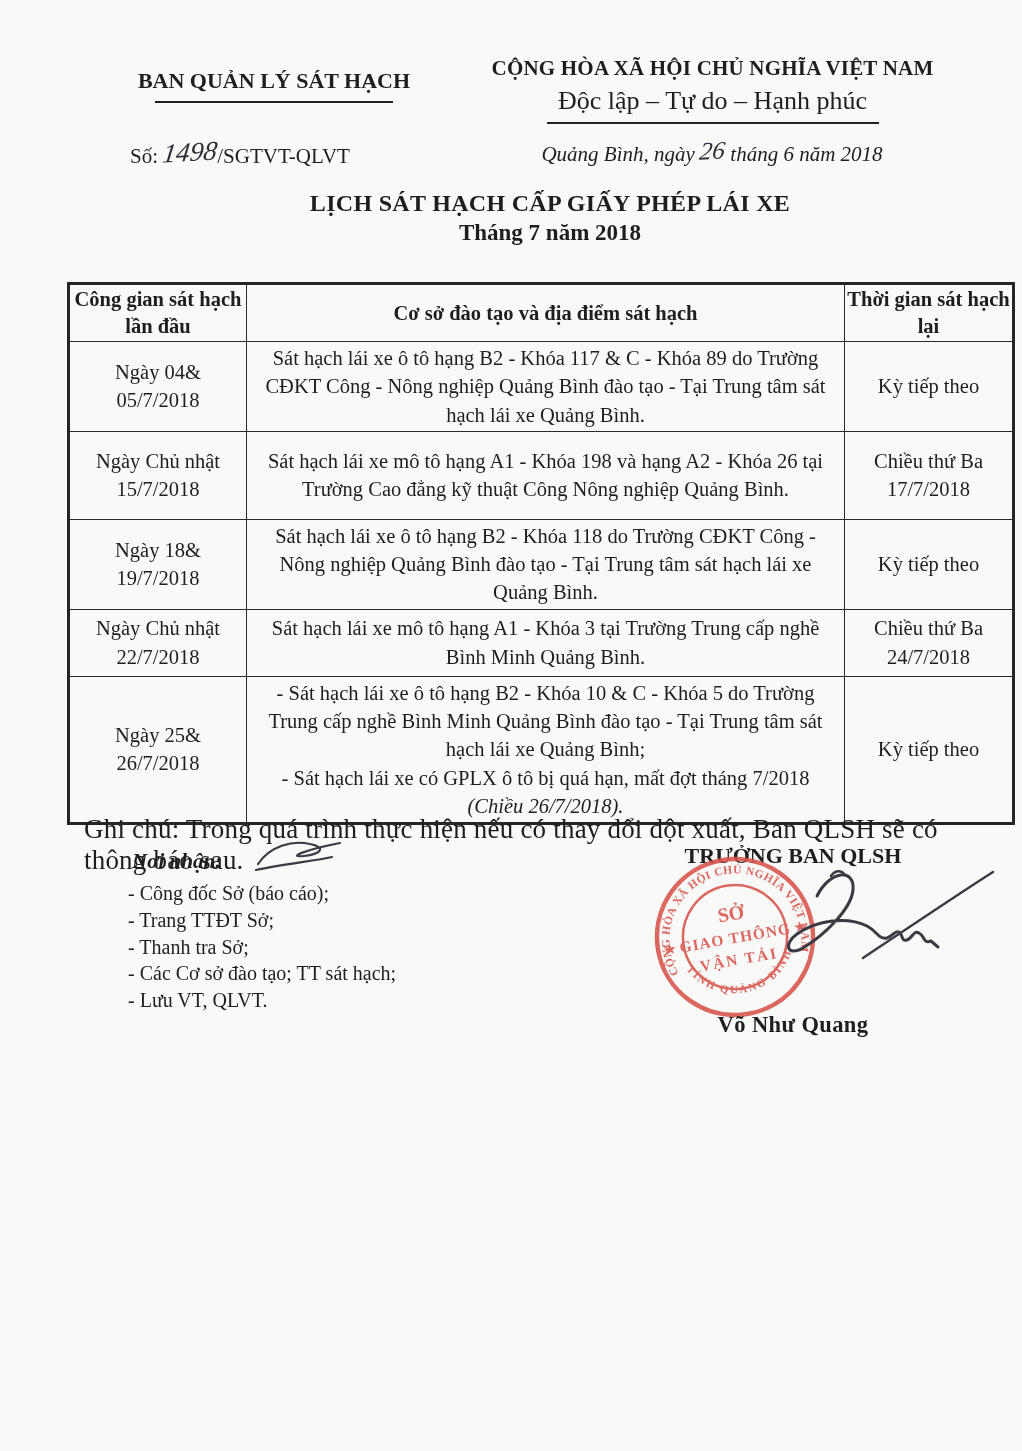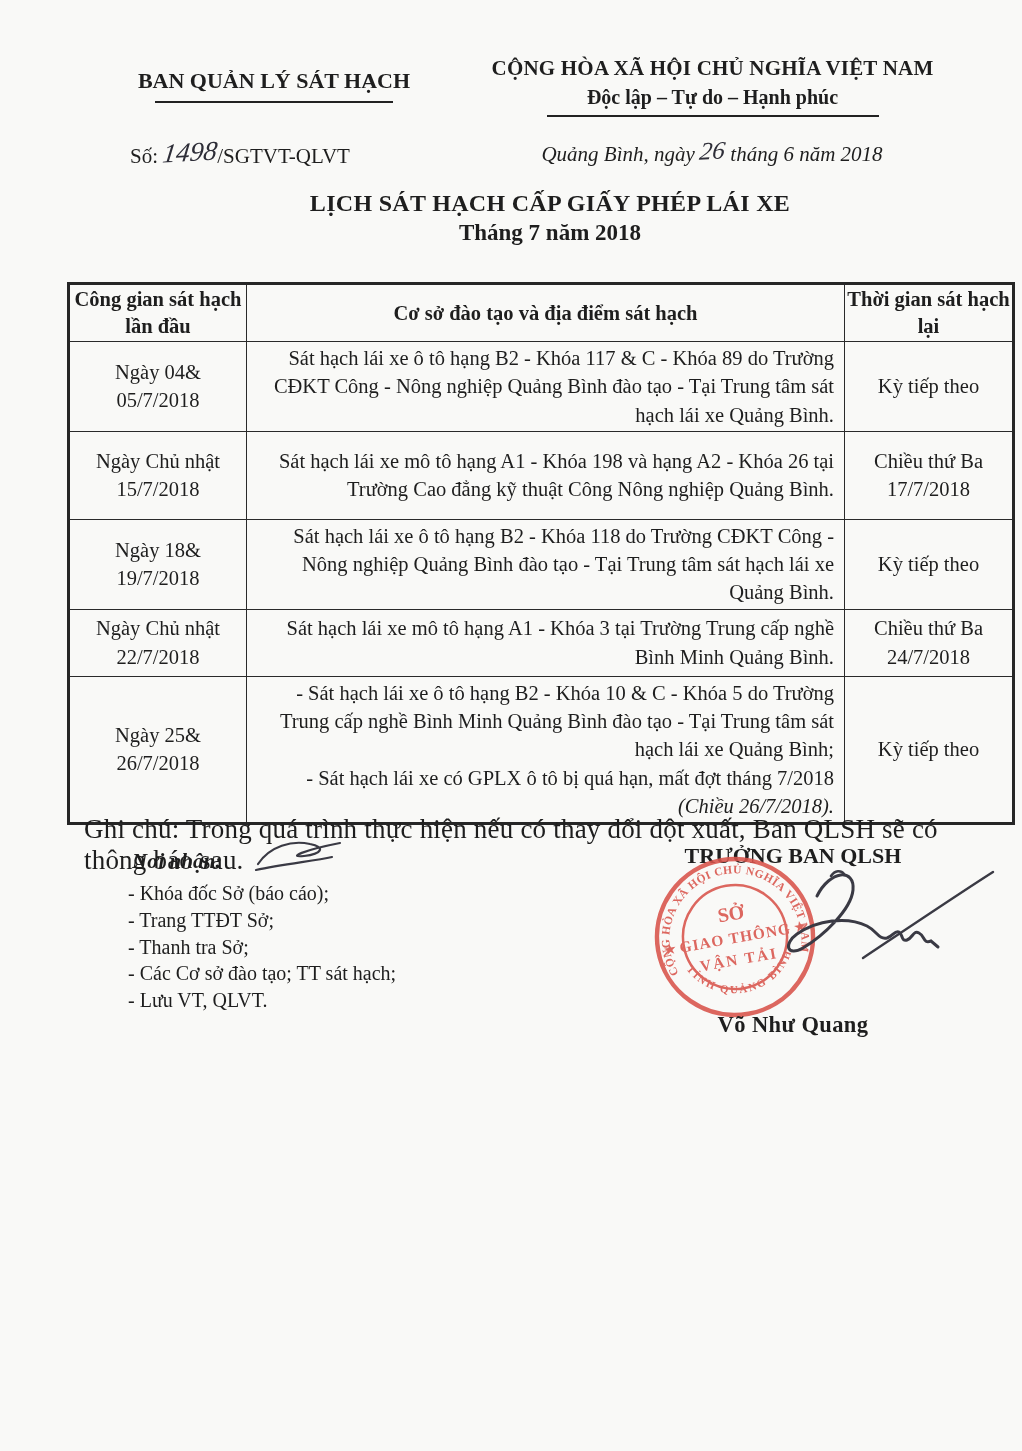--- a/index.html
+++ b/index.html
@@ -11,38 +11,38 @@
   }
   .abs{position:absolute;}
   .ctr{text-align:center;}
   
   .hdr-left{left:118px;top:66px;width:312px;}
   .hdr-left .l1{font-size:22px;letter-spacing:.2px;}
   .hdr-left .l2{font-size:22px;font-weight:bold;margin-top:2px;}
   .hdr-left .rule{width:238px;border-top:2px solid #222;margin:7px auto 0;}
   .hdr-right{left:450px;top:56px;width:525px;}
   .hdr-right .l1{font-size:21px;font-weight:bold;letter-spacing:.2px;}
-  .hdr-right .l2{font-size:20px;font-weight:bold;margin-top:5px;}
+  .hdr-right .l2{font-size:26px;font-weight:normal;margin-top:5px;}
   .hdr-right .rule{width:332px;border-top:2px solid #222;margin:6px auto 0;}
   .doc-no{left:130px;top:141px;font-size:21px;}
   .hw{font-style:italic;color:#2e2e38;display:inline-block;transform:skewX(-10deg) rotate(-3deg);font-size:27px;line-height:1;position:relative;top:-2px;}
   .hw.small{font-size:25px;}
   .date-line{left:462px;top:140px;width:500px;font-style:italic;font-size:21px;text-align:center;}
   
   .title-block{left:60px;top:190px;width:980px;}
   .title-block .t1{font-size:24px;font-weight:bold;letter-spacing:.3px;}
   .title-block .t2{font-size:23px;font-weight:bold;margin-top:3px;}
   
   table.sched{left:67px;top:282px;position:absolute;width:945px;border-collapse:collapse;table-layout:fixed;border:3px solid #262626;}
   table.sched th, table.sched td{border:1.6px solid #2a2a2a;vertical-align:middle;font-size:20.5px;line-height:1.38;}
   table.sched th{font-weight:bold;text-align:center;line-height:1.3;}
   tr.hrow{height:58px;}
   tr.r0{height:86px;} tr.r1{height:88px;} tr.r2{height:85px;} tr.r3{height:67px;} tr.r4{height:135px;}
   td.c-time, td.c-retest{text-align:center;padding:0 4px;}
-  td.c-content{padding:2px 10px;text-align:right;}
+  td.c-content{padding:2px 10px;text-align:center;}
   td.c-content .it{font-style:italic;}
   
   .note{left:84px;top:814px;width:922px;font-size:27px;letter-spacing:.2px;}
   .noinhan{left:132px;top:849px;font-weight:bold;font-style:italic;font-size:21px;}
   .recips{left:128px;top:880px;font-size:20px;line-height:26.8px;}
   .signer-title{left:628px;top:843px;width:330px;font-weight:bold;font-size:22px;}
   .signer-name{left:628px;top:1012px;width:330px;font-weight:bold;font-size:22.5px;letter-spacing:.4px;text-align:center;}
   .stamp{left:640px;top:842px;transform:rotate(-10deg);opacity:.88;}
   .sig{left:735px;top:858px;}
   .squiggle{left:252px;top:836px;}
@@ -167,21 +167,21 @@
 <div class="abs note">Ghi chú: Trong quá trình thực hiện nếu có thay đổi đột xuất, Ban QLSH sẽ có thông báo sau.</div>
 
 <div class="abs noinhan">Nơi nhận:</div>
 <svg class="abs squiggle" width="110" height="40" viewBox="0 0 110 40">
   <g fill="none" stroke="#3a3a44" stroke-width="2.2" stroke-linecap="round">
     <path d="M 6,28 C 18,10 40,4 58,8 C 74,11 70,18 52,20 C 34,22 52,14 88,7"></path>
     <path d="M 4,34 C 30,28 62,25 80,21"></path>
   </g>
 </svg>
 <div class="abs recips">
-  <div>- Khóa đốc Sở (báo cáo);</div>
+  <div>- Công đốc Sở (báo cáo);</div>
   <div>- Trang TTĐT Sở;</div>
   <div>- Thanh tra Sở;</div>
   <div>- Các Cơ sở đào tạo; TT sát hạch;</div>
   <div>- Lưu VT, QLVT.</div>
 </div>
 
 <div class="abs signer-title ctr">TRƯỞNG BAN QLSH</div>
 
 <svg class="abs stamp" width="190" height="190" viewBox="0 0 190 190">
   <g fill="none" stroke="#d9534b">

